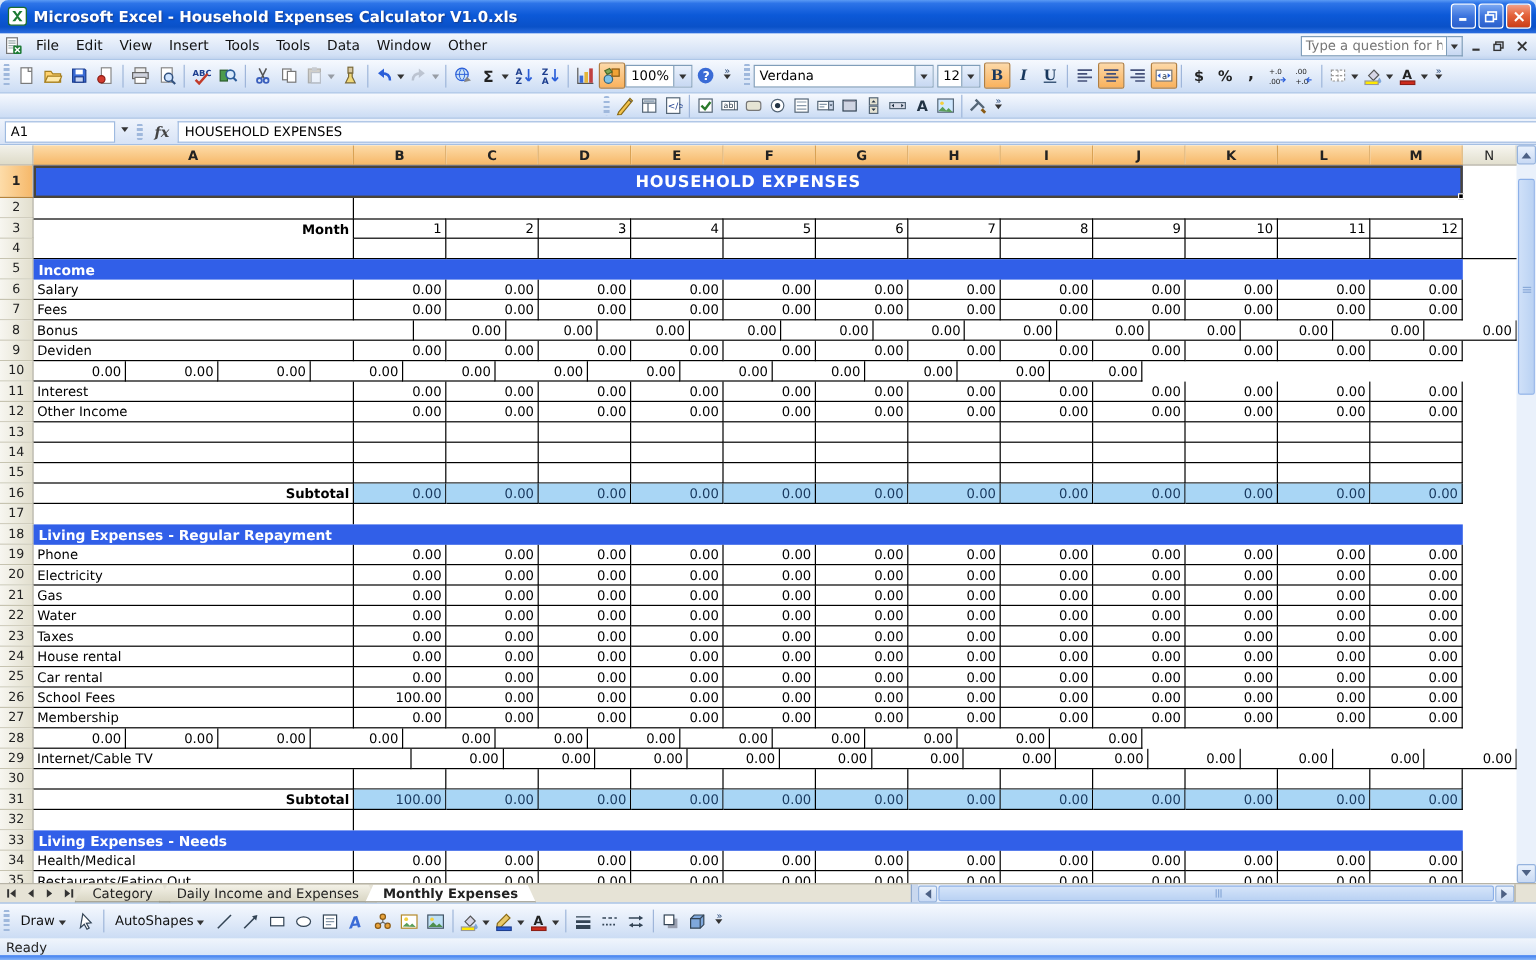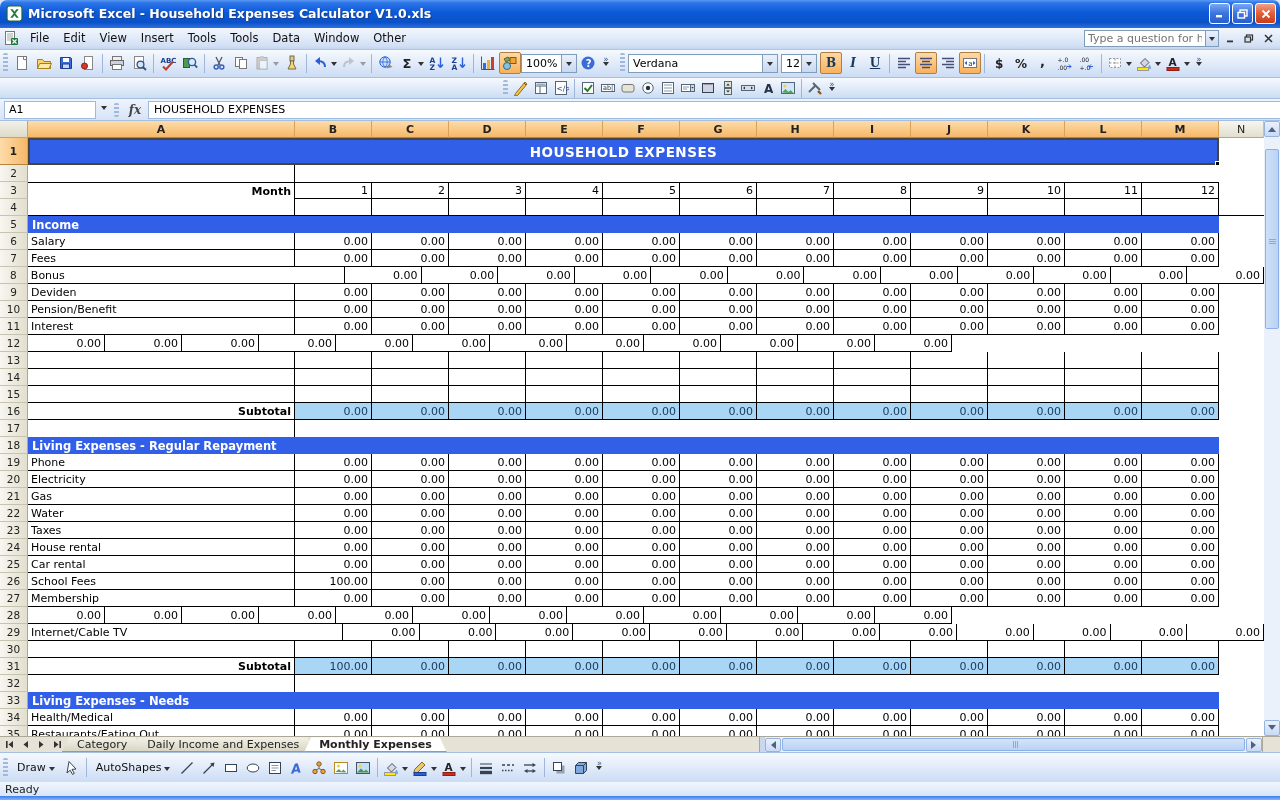--- a/index.html
+++ b/index.html
@@ -802,21 +802,20 @@
           <div class="cell num bR bB " style="width: 77px;">0.00</div>
           <div class="cell num bR bB " style="width: 77px;">0.00</div>
           <div class="cell num bR bB " style="width: 77px;">0.00</div>
           <div class="cell num bR bB " style="width: 77px;">0.00</div>
           <div class="cell num bR bB " style="width: 77px;">0.00</div>
           <div class="cell num bR bB " style="width: 77px;">0.00</div>
           <div class="nfill "></div>
         </div>
         <div class="grow" style="height: 17px;">
           <div class="rowhdr">10</div>
-          <div class="cell bR bB" style="width: 267px;">Pension/Benefit</div>
           <div class="cell num bR bB " style="width: 77px;">0.00</div>
           <div class="cell num bR bB " style="width: 77px;">0.00</div>
           <div class="cell num bR bB " style="width: 77px;">0.00</div>
           <div class="cell num bR bB " style="width: 77px;">0.00</div>
           <div class="cell num bR bB " style="width: 77px;">0.00</div>
           <div class="cell num bR bB " style="width: 77px;">0.00</div>
           <div class="cell num bR bB " style="width: 77px;">0.00</div>
           <div class="cell num bR bB " style="width: 77px;">0.00</div>
           <div class="cell num bR bB " style="width: 77px;">0.00</div>
           <div class="cell num bR bB " style="width: 77px;">0.00</div>
@@ -836,20 +835,21 @@
           <div class="cell num bR bB " style="width: 77px;">0.00</div>
           <div class="cell num bR bB " style="width: 77px;">0.00</div>
           <div class="cell num bR bB " style="width: 77px;">0.00</div>
           <div class="cell num bR bB " style="width: 77px;">0.00</div>
           <div class="cell num bR bB " style="width: 77px;">0.00</div>
           <div class="cell num bR bB " style="width: 77px;">0.00</div>
           <div class="nfill "></div>
         </div>
         <div class="grow" style="height: 17px;">
           <div class="rowhdr">12</div>
+          <div class="cell bR bB" style="width: 267px;">Other Income</div>
           <div class="cell num bR bB " style="width: 77px;">0.00</div>
           <div class="cell num bR bB " style="width: 77px;">0.00</div>
           <div class="cell num bR bB " style="width: 77px;">0.00</div>
           <div class="cell num bR bB " style="width: 77px;">0.00</div>
           <div class="cell num bR bB " style="width: 77px;">0.00</div>
           <div class="cell num bR bB " style="width: 77px;">0.00</div>
           <div class="cell num bR bB " style="width: 77px;">0.00</div>
           <div class="cell num bR bB " style="width: 77px;">0.00</div>
           <div class="cell num bR bB " style="width: 77px;">0.00</div>
           <div class="cell num bR bB " style="width: 77px;">0.00</div>

